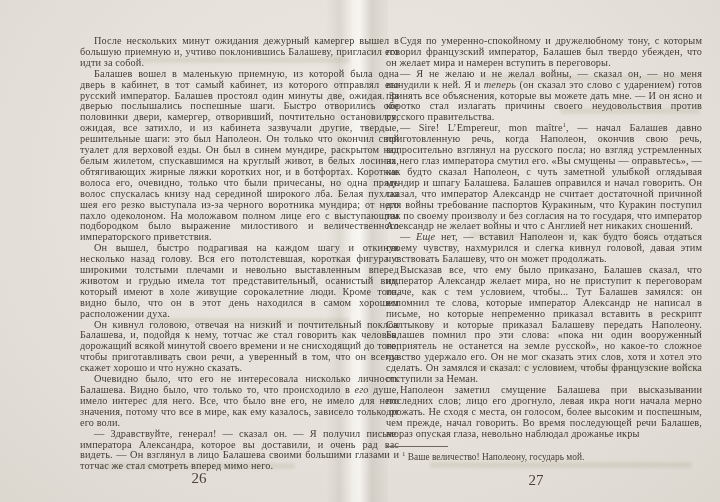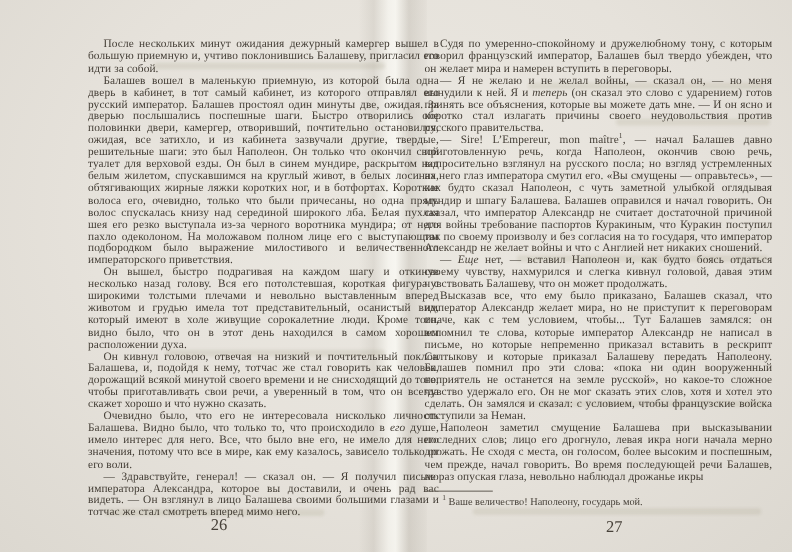--- a/index.html
+++ b/index.html
@@ -42,21 +42,21 @@
   .para em { font-style: italic; }
   .para sup, .fn-text sup {
     font-size: 6.8px; line-height: 0; vertical-align: super;
   }
   .page-number {
     position: absolute; width: 100px;
     text-align: center;
     font-size: 15px; color: #474139;
   }
   #pn-left  { left: 149px; top: 470px; }
-  #pn-right { left: 466px; top: 472px; text-align: right; }
+  #pn-right { left: 486px; top: 472px; }
   .footnote-block {
     position: absolute; left: 386px; top: 446px; width: 316px;
     color: #474139; font-size: 9.4px; line-height: 11px;
   }
   .fn-rule {
     width: 62px; height: 0;
     border-top: 1px solid #6d675e;
     margin: 0 0 5px 0;
   }
   .fn-text { padding-left: 16px; }

